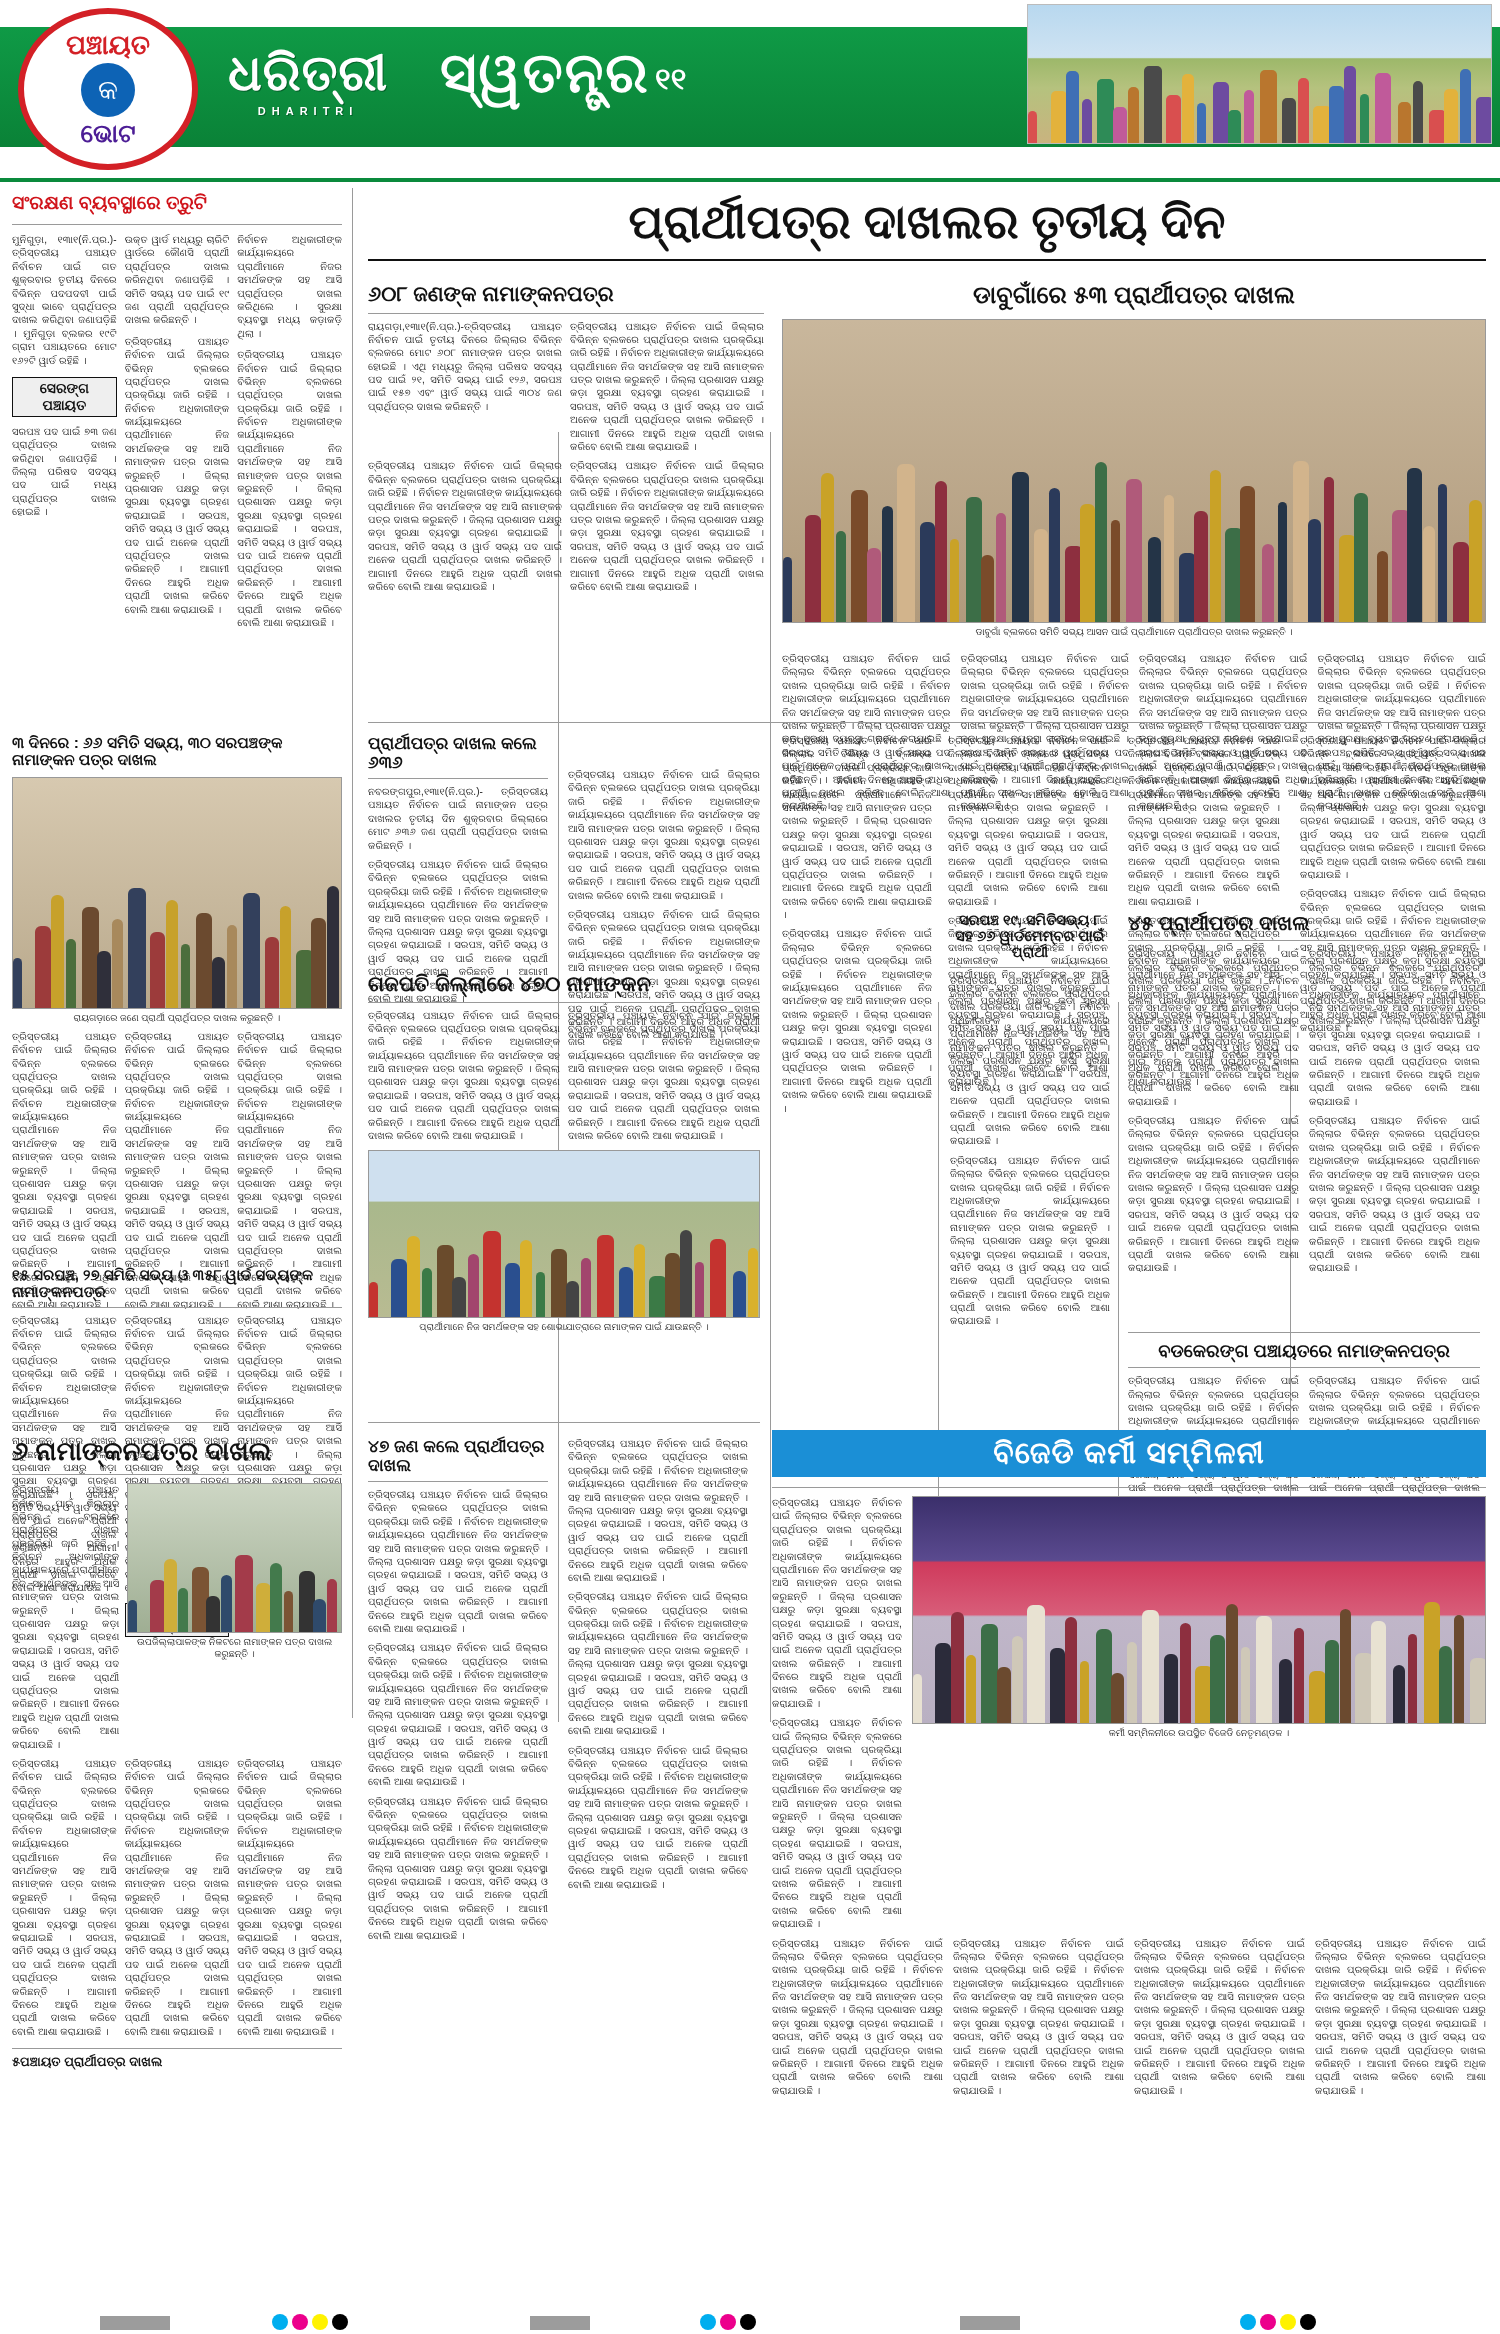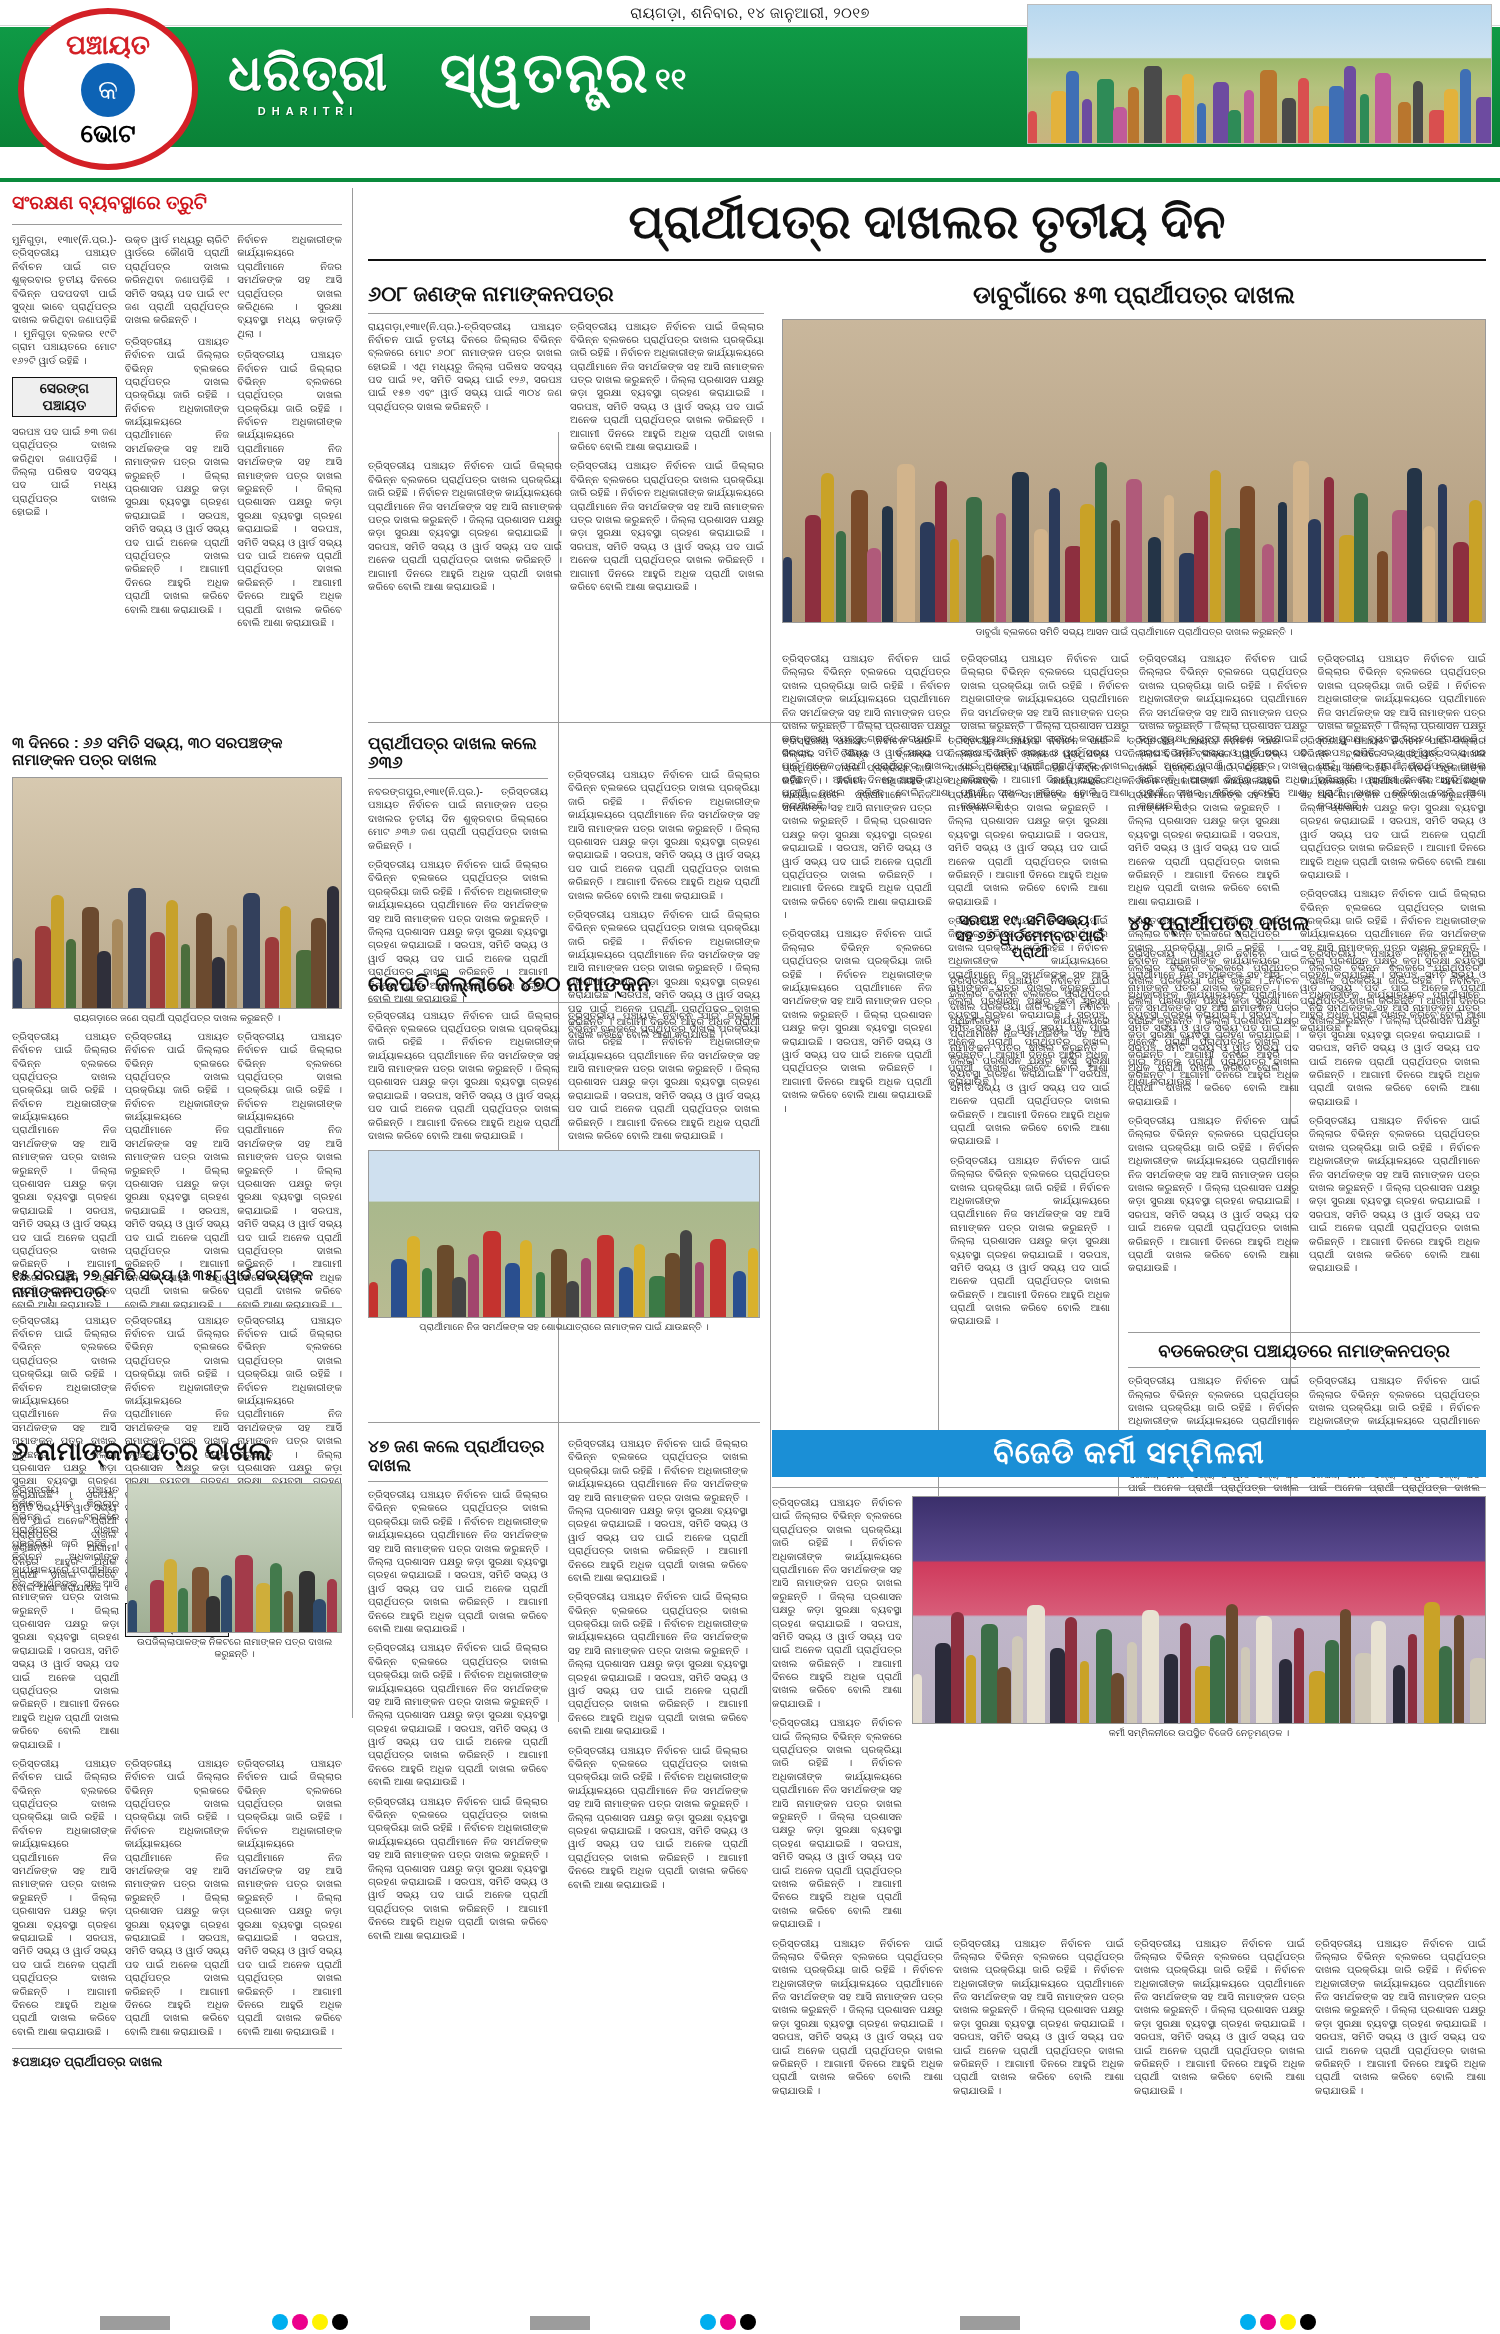--- a/index.html
+++ b/index.html
@@ -35,21 +35,21 @@
     background:#fff; border-radius:50%;
     border: 6px solid #d32026;
     display:flex; flex-direction:column; align-items:center; justify-content:center;
     z-index:4;
   }
   .logo-top { color:#d32026; font-size:27px; font-weight:bold; line-height:1; }
   .logo-mid {
     width:54px; height:54px; background:#0d63b5; border-radius:50%;
     margin:4px 0; color:#fff; font-size:27px; display:flex;align-items:center;justify-content:center;
   }
-  .logo-bot { color:#000000; font-size:25px; font-weight:bold; line-height:1; }
+  .logo-bot { color:#4c1d95; font-size:25px; font-weight:bold; line-height:1; }
 
   .mast-paper {
     position:absolute; left:228px; top:44px;
     color:#fff; font-size:50px; font-weight:bold; letter-spacing:1px;
     text-shadow: 1px 1px 0 #04622a;
   }
   .mast-paper .sub {
     display:block; font-size:11px; letter-spacing:6px; text-align:center; margin-top:2px;
   }
   .mast-section {
@@ -113,21 +113,20 @@
   .colorbar { position:absolute; bottom:0; left:0; width:1500px; height:22px; background:#fff; }
   .cb { position:absolute; top:4px; height:14px; }
   .swatch { position:absolute; top:2px; width:16px; height:16px; border-radius:50%; }
 </style>
 </head>
 <body>
 
 <div class="page">
 
   <div class="masthead">
-    <div class="mast-topline">ରାୟଗଡ଼ା, ଶନିବାର, ୧୪ ଜାନୁଆରୀ, ୨୦୧୭</div>
     <div class="mast-green"></div>
 
     <div class="mast-logo">
       <div class="logo-top">ପଞ୍ଚାୟତ</div>
       <div class="logo-mid">କ</div>
       <div class="logo-bot">ଭୋଟ</div>
     </div>
 
     <div class="mast-paper">
       <span>ଧରିତ୍ରୀ</span>

